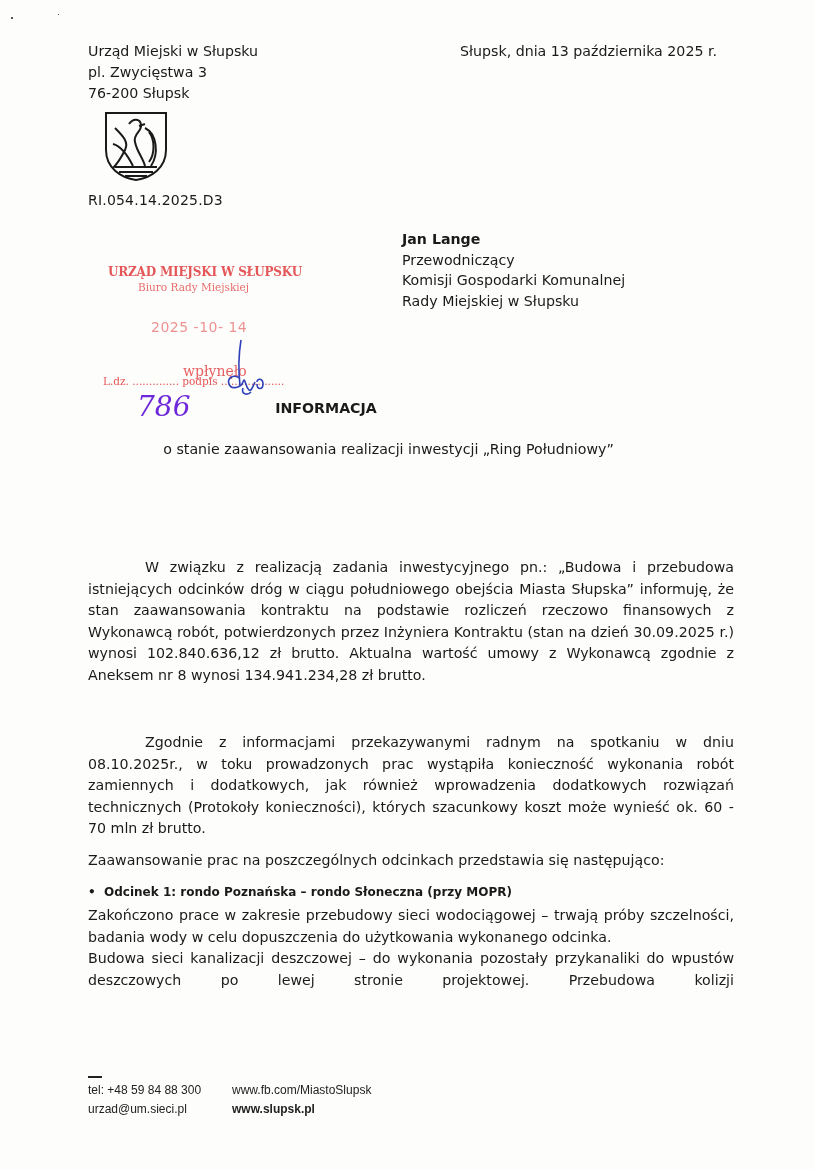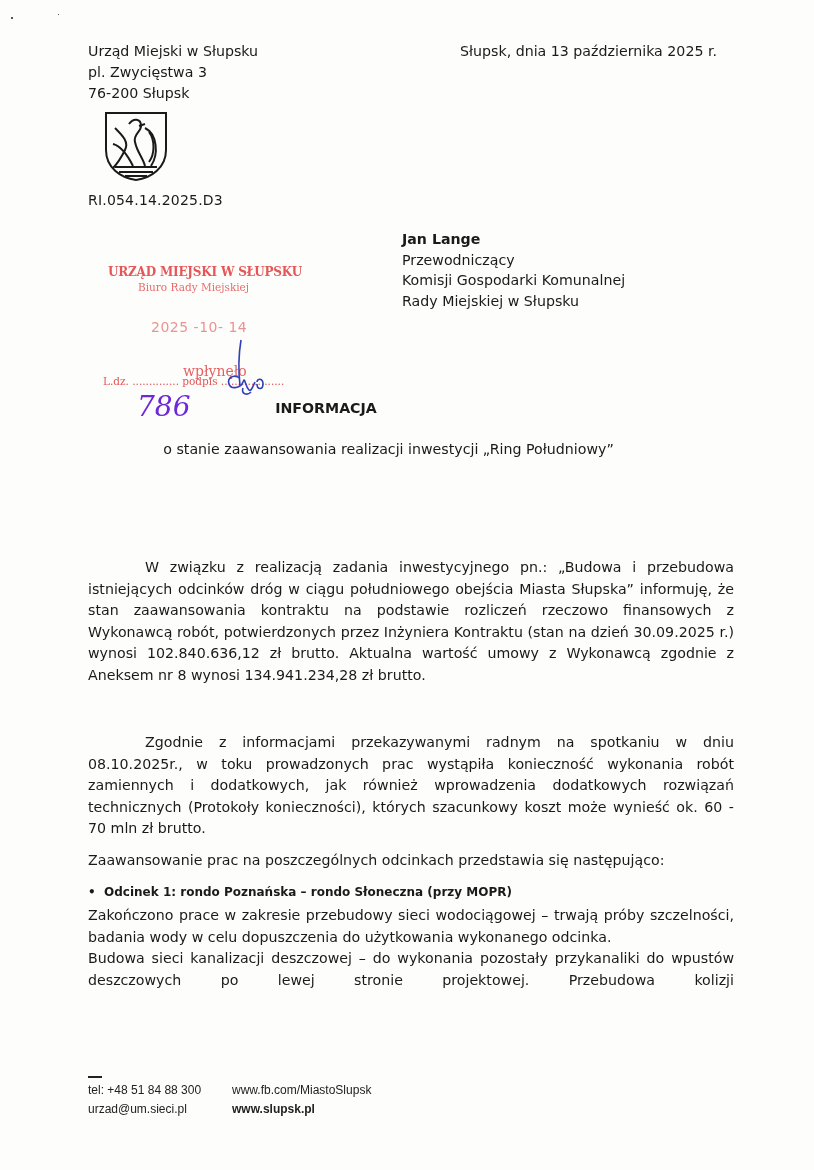--- a/index.html
+++ b/index.html
@@ -105,20 +105,20 @@
 </div>
 
 <div class="abs para p4">
   <div>Zakończono prace w zakresie przebudowy sieci wodociągowej – trwają próby szczelności, badania wody w celu dopuszczenia do użytkowania wykonanego odcinka.</div>
   <div style="text-align-last: justify;">Budowa sieci kanalizacji deszczowej – do wykonania pozostały przykanaliki do wpustów deszczowych po lewej stronie projektowej. Przebudowa kolizji</div>
 </div>
 
 <div class="abs footer-line"></div>
 <div class="abs footer" style="width:320px;height:40px;">
   <div class="col">
-    <div>tel: +48 51 84 88 300</div>
+    <div>tel: +48 59 84 88 300</div>
     <div>urzad@um.sieci.pl</div>
   </div>
   <div class="col c2">
     <div>www.fb.com/MiastoSlupsk</div>
     <div class="bold">www.slupsk.pl</div>
   </div>
 </div>
 
 </body></html>

